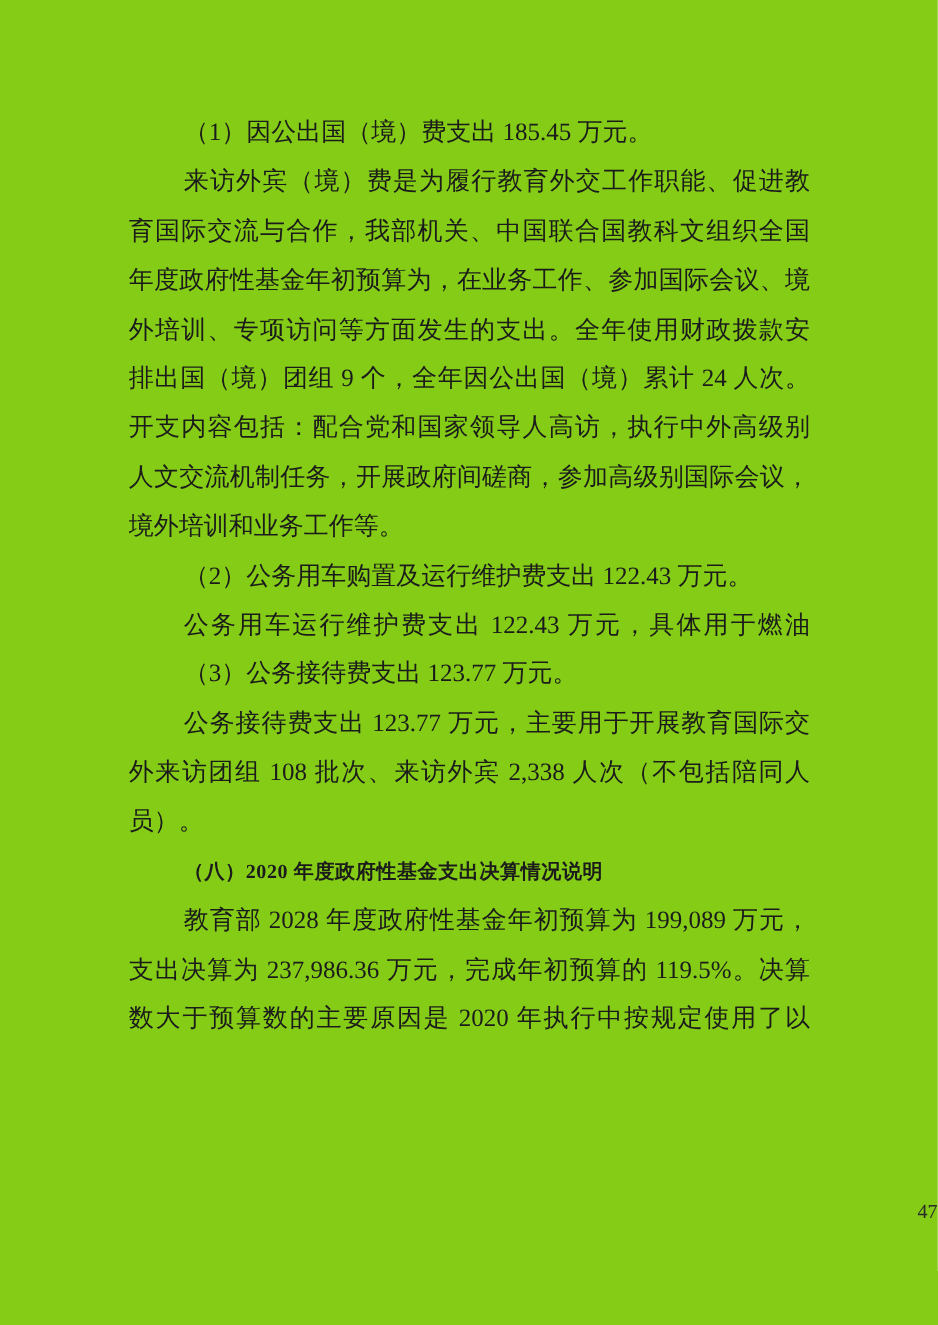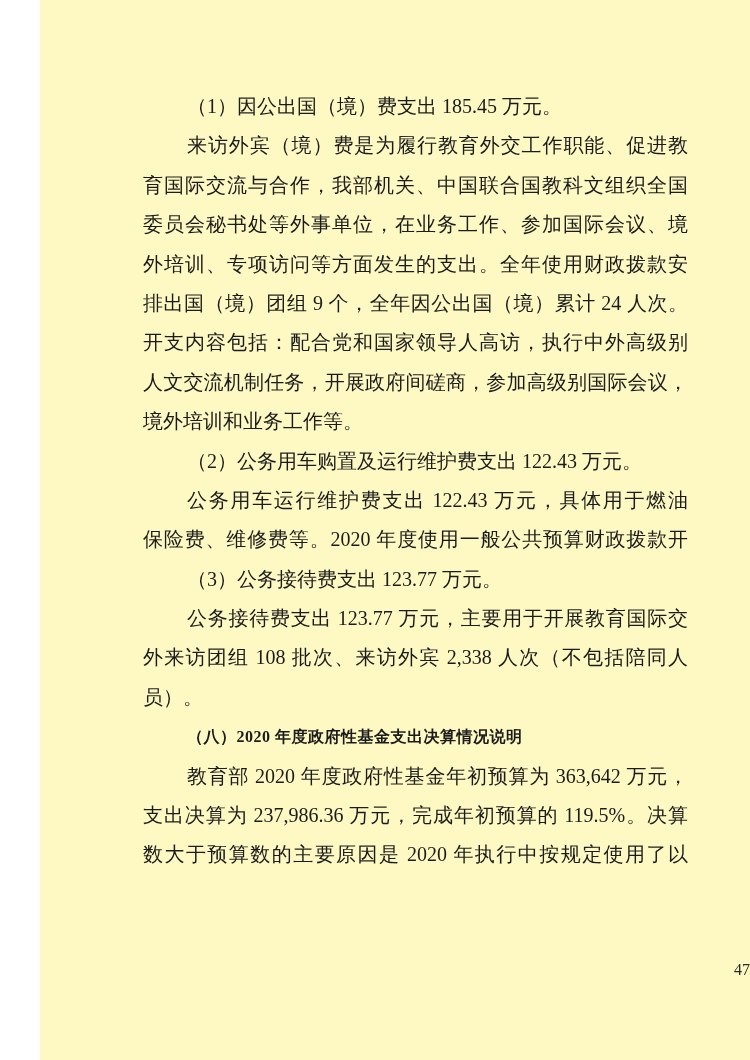--- a/index.html
+++ b/index.html
@@ -11,22 +11,21 @@
     height: 1060px;
     background: #ffffff;
     position: relative;
     font-family: "Liberation Serif", "DejaVu Serif", serif;
     color: #1b1b1b;
     overflow: hidden;
   }
   .doc-page {
     position: absolute;
     inset: 0;
-    background: #fef9c3;
-    margin-left: 40px;
+    background: #84cc16;
   }
   .doc-body {
     position: absolute;
     left: 103px;
     top: 87px;
     width: 545px;
   }
   .line {
     height: 39.4px;
     line-height: 39.4px;
@@ -59,32 +58,31 @@
 </style>
 </head>
 <body>
 
 <div class="doc-page">
   <section class="doc-body">
 
   <div class="line indent">（1）因公出国（境）费支出 185.45 万元。</div>
       <div class="line indent justify">来访外宾（境）费是为履行教育外交工作职能、促进教</div>
       <div class="line justify">育国际交流与合作，我部机关、中国联合国教科文组织全国</div>
-      <div class="line justify">委员会秘书处等外事单位，在业务工作、参加国际会议、境</div>
+      <div class="line justify">年度政府性基金年初预算为，在业务工作、参加国际会议、境</div>
       <div class="line justify">外培训、专项访问等方面发生的支出。全年使用财政拨款安</div>
       <div class="line justify">排出国（境）团组 9 个，全年因公出国（境）累计 24 人次。</div>
       <div class="line justify">开支内容包括：配合党和国家领导人高访，执行中外高级别</div>
       <div class="line justify">人文交流机制任务，开展政府间磋商，参加高级别国际会议，</div>
       <div class="line">境外培训和业务工作等。</div>
       <div class="line indent">（2）公务用车购置及运行维护费支出 122.43 万元。</div>
       <div class="line indent justify">公务用车运行维护费支出 122.43 万元，具体用于燃油费、</div>
-      <div class="line justify">保险费、维修费等。2020 年度使用一般公共预算财政拨款开</div>
       <div class="line indent">（3）公务接待费支出 123.77 万元。</div>
       <div class="line indent justify">公务接待费支出 123.77 万元，主要用于开展教育国际交</div>
       <div class="line justify">外来访团组 108 批次、来访外宾 2,338 人次（不包括陪同人</div>
       <div class="line">员）。</div>
       <div class="line indent bold">（八）2020 年度政府性基金支出决算情况说明</div>
-      <div class="line indent justify">教育部 2020 年度政府性基金年初预算为 363,642 万元，</div>
+      <div class="line indent justify">教育部 2028 年度政府性基金年初预算为 199,089 万元，</div>
       <div class="line justify">支出决算为 237,986.36 万元，完成年初预算的 119.5%。决算</div>
       <div class="line justify">数大于预算数的主要原因是 2020 年执行中按规定使用了以</div>
     </section>
   <div class="page-number">47</div>
 </div>
 
 </body></html>

